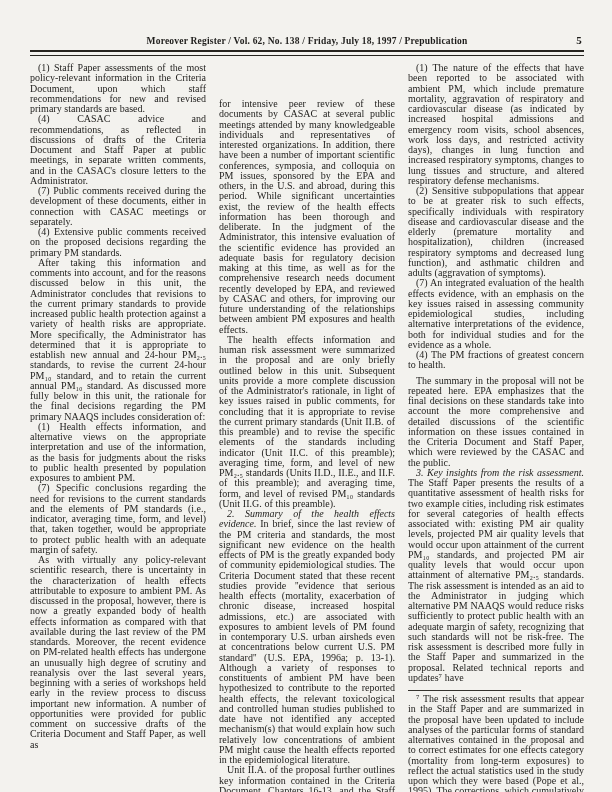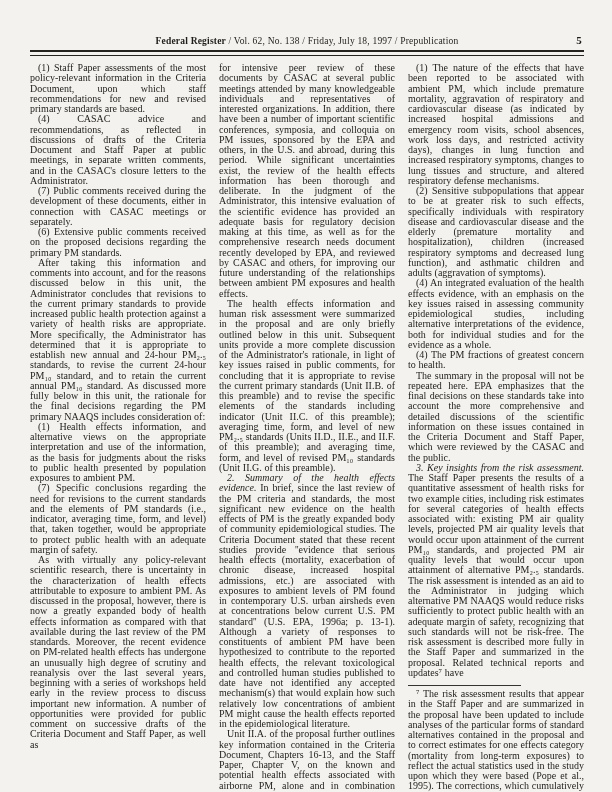--- a/index.html
+++ b/index.html
@@ -17,43 +17,43 @@
     overflow: hidden;
   }
   .fr-header {
     position: relative;
     text-align: center;
     font-size: 9.5px;
     letter-spacing: 0.2px;
     padding-bottom: 4px;
   }
   .fr-header .journal { font-weight: bold; }
-  .fr-header .citation { font-weight: normal; }
+  .fr-header .citation { font-weight: bold; }
   .fr-page-number {
     position: absolute; right: 2px; top: -2px;
     font-weight: bold; font-size: 11px;
   }
   .rule-double {
     border-top: 2px solid #26241f;
     border-bottom: 1.2px solid #26241f;
     height: 3px;
     margin-bottom: 7px;
   }
   .columns { display: flex; gap: 13px; }
   .col { flex: 1; min-width: 0; }
   .col p {
     margin: 0;
     font-size: 10px;
     line-height: 10.25px;
     text-align: justify;
     text-indent: 8px;
     word-spacing: 0.2px;
   }
-  .col p.no-indent { text-indent: 0; }
-  .col p.gap-before { }
+  .col p.no-indent { text-indent: 0; margin-top: 36px; }
+  .col p.gap-before { margin-top: 5px; }
   .col p i.runin { font-style: italic; }
   .footnote-rule {
     width: 64%;
     border: 0;
     border-top: 1px solid #35332e;
     margin: 7px 0 3px 0;
   }
   .footnote {
     font-size: 6.9px;
     line-height: 8.15px;
@@ -67,50 +67,50 @@
     margin-top: 16px;
     padding-right: 14px;
   }
 </style>
 </head>
 <body>
 
 <div class="page">
 
   <header class="fr-header">
-    <span class="journal">Federal Register</span><span class="citation"> / Vol. 62, No. 138 / Friday, July 18, 1997 / Prepublication</span>
+    <span class="journal">Moreover Register</span><span class="citation"> / Vol. 62, No. 138 / Friday, July 18, 1997 / Prepublication</span>
     <span class="fr-page-number">5</span>
   </header>
 
   <div class="rule-double"></div>
 
   <main class="columns">
 
     <section class="col">
       <p><span>(1) Staff Paper assessments of the most policy-relevant information in the Criteria Document, upon which staff recommendations for new and revised primary standards are based.</span></p>
       <p><span>(4) CASAC advice and recommendations, as reflected in discussions of drafts of the Criteria Document and Staff Paper at public meetings, in separate written comments, and in the CASAC's closure letters to the Administrator.</span></p>
       <p><span>(7) Public comments received during the development of these documents, either in connection with CASAC meetings or separately.</span></p>
-      <p><span>(6) Extensive public comments received on the proposed decisions regarding the primary PM standards.</span></p>
+      <p><span>(4) Extensive public comments received on the proposed decisions regarding the primary PM standards.</span></p>
       <p><span>After taking this information and comments into account, and for the reasons discussed below in this unit, the Administrator concludes that revisions to the current primary standards to provide increased public health protection against a variety of health risks are appropriate. More specifically, the Administrator has determined that it is appropriate to establish new annual and 24-hour PM₂.₅ standards, to revise the current 24-hour PM₁₀ standard, and to retain the current annual PM₁₀ standard. As discussed more fully below in this unit, the rationale for the final decisions regarding the PM primary NAAQS includes consideration of:</span></p>
       <p><span>(1) Health effects information, and alternative views on the appropriate interpretation and use of the information, as the basis for judgments about the risks to public health presented by population exposures to ambient PM.</span></p>
       <p><span>(7) Specific conclusions regarding the need for revisions to the current standards and the elements of PM standards (i.e., indicator, averaging time, form, and level) that, taken together, would be appropriate to protect public health with an adequate margin of safety.</span></p>
       <p><span>As with virtually any policy-relevant scientific research, there is uncertainty in the characterization of health effects attributable to exposure to ambient PM. As discussed in the proposal, however, there is now a greatly expanded body of health effects information as compared with that available during the last review of the PM standards. Moreover, the recent evidence on PM-related health effects has undergone an unusually high degree of scrutiny and reanalysis over the last several years, beginning with a series of workshops held early in the review process to discuss important new information. A number of opportunities were provided for public comment on successive drafts of the Criteria Document and Staff Paper, as well as</span></p>
     </section>
 
     <section class="col">
       <p class="no-indent"><span>for intensive peer review of these documents by CASAC at several public meetings attended by many knowledgeable individuals and representatives of interested organizations. In addition, there have been a number of important scientific conferences, symposia, and colloquia on PM issues, sponsored by the EPA and others, in the U.S. and abroad, during this period. While significant uncertainties exist, the review of the health effects information has been thorough and deliberate. In the judgment of the Administrator, this intensive evaluation of the scientific evidence has provided an adequate basis for regulatory decision making at this time, as well as for the comprehensive research needs document recently developed by EPA, and reviewed by CASAC and others, for improving our future understanding of the relationships between ambient PM exposures and health effects.</span></p>
       <p><span>The health effects information and human risk assessment were summarized in the proposal and are only briefly outlined below in this unit. Subsequent units provide a more complete discussion of the Administrator's rationale, in light of key issues raised in public comments, for concluding that it is appropriate to revise the current primary standards (Unit II.B. of this preamble) and to revise the specific elements of the standards including indicator (Unit II.C. of this preamble); averaging time, form, and level of new PM₂.₅ standards (Units II.D., II.E., and II.F. of this preamble); and averaging time, form, and level of revised PM₁₀ standards (Unit II.G. of this preamble).</span></p>
       <p><i class="runin">2. Summary of the health effects evidence.</i><span> In brief, since the last review of the PM criteria and standards, the most significant new evidence on the health effects of PM is the greatly expanded body of community epidemiological studies. The Criteria Document stated that these recent studies provide ''evidence that serious health effects (mortality, exacerbation of chronic disease, increased hospital admissions, etc.) are associated with exposures to ambient levels of PM found in contemporary U.S. urban airsheds even at concentrations below current U.S. PM standard'' (U.S. EPA, 1996a; p. 13-1). Although a variety of responses to constituents of ambient PM have been hypothesized to contribute to the reported health effects, the relevant toxicological and controlled human studies published to date have not identified any accepted mechanism(s) that would explain how such relatively low concentrations of ambient PM might cause the health effects reported in the epidemiological literature.</span></p>
       <p><span>Unit II.A. of the proposal further outlines key information contained in the Criteria Document, Chapters 16-13, and the Staff Paper, Chapter V, on the known and potential health effects associated with airborne PM, alone and in combination with other pollutants that are routinely present in the</span></p>
     </section>
 
     <section class="col">
       <p><span>(1) The nature of the effects that have been reported to be associated with ambient PM, which include premature mortality, aggravation of respiratory and cardiovascular disease (as indicated by increased hospital admissions and emergency room visits, school absences, work loss days, and restricted activity days), changes in lung function and increased respiratory symptoms, changes to lung tissues and structure, and altered respiratory defense mechanisms.</span></p>
       <p><span>(2) Sensitive subpopulations that appear to be at greater risk to such effects, specifically individuals with respiratory disease and cardiovascular disease and the elderly (premature mortality and hospitalization), children (increased respiratory symptoms and decreased lung function), and asthmatic children and adults (aggravation of symptoms).</span></p>
-      <p><span>(4) An integrated evaluation of the health effects evidence, with an emphasis on the key issues raised in assessing community epidemiological studies, including alternative interpretations of the evidence, both for individual studies and for the evidence as a whole.</span></p>
+      <p><span>(7) An integrated evaluation of the health effects evidence, with an emphasis on the key issues raised in assessing community epidemiological studies, including alternative interpretations of the evidence, both for individual studies and for the evidence as a whole.</span></p>
       <p><span>(4) The PM fractions of greatest concern to health.</span></p>
       <p class="gap-before"><span>The summary in the proposal will not be repeated here. EPA emphasizes that the final decisions on these standards take into account the more comprehensive and detailed discussions of the scientific information on these issues contained in the Criteria Document and Staff Paper, which were reviewed by the CASAC and the public.</span></p>
       <p><i class="runin">3. Key insights from the risk assessment.</i><span> The Staff Paper presents the results of a quantitative assessment of health risks for two example cities, including risk estimates for several categories of health effects associated with: existing PM air quality levels, projected PM air quality levels that would occur upon attainment of the current PM₁₀ standards, and projected PM air quality levels that would occur upon attainment of alternative PM₂.₅ standards. The risk assessment is intended as an aid to the Administrator in judging which alternative PM NAAQS would reduce risks sufficiently to protect public health with an adequate margin of safety, recognizing that such standards will not be risk-free. The risk assessment is described more fully in the Staff Paper and summarized in the proposal. Related technical reports and updates⁷ have</span></p>
 
       <hr class="footnote-rule">
       <p class="footnote">⁷ The risk assessment results that appear in the Staff Paper and are summarized in the proposal have been updated to include analyses of the particular forms of standard alternatives contained in the proposal and to correct estimates for one effects category (mortality from long-term exposures) to reflect the actual statistics used in the study upon which they were based (Pope et al., 1995). The corrections, which cumulatively reduce estimates of mortality associated with long-term exposures by 20 to 35%, have no effect on risk estimates for mortality</p>
       <div class="continued">Continued</div>
     </section>
 
   </main>

